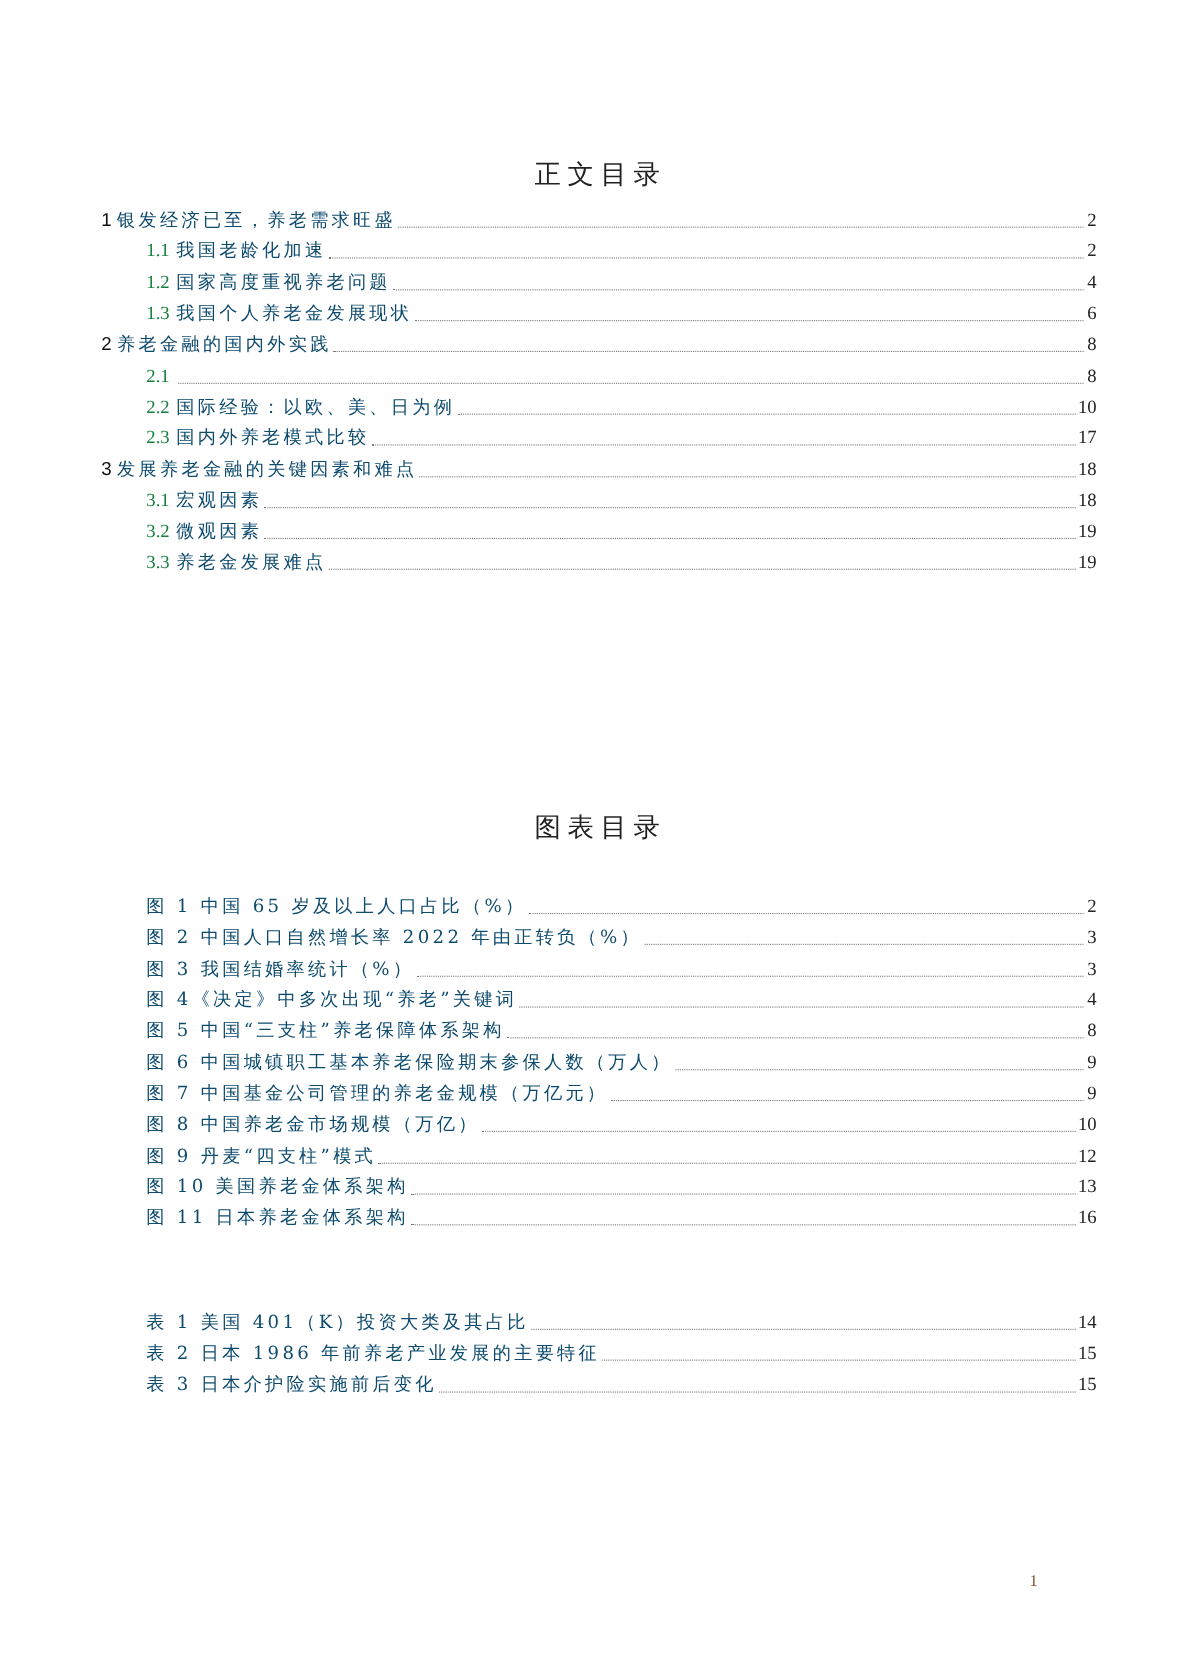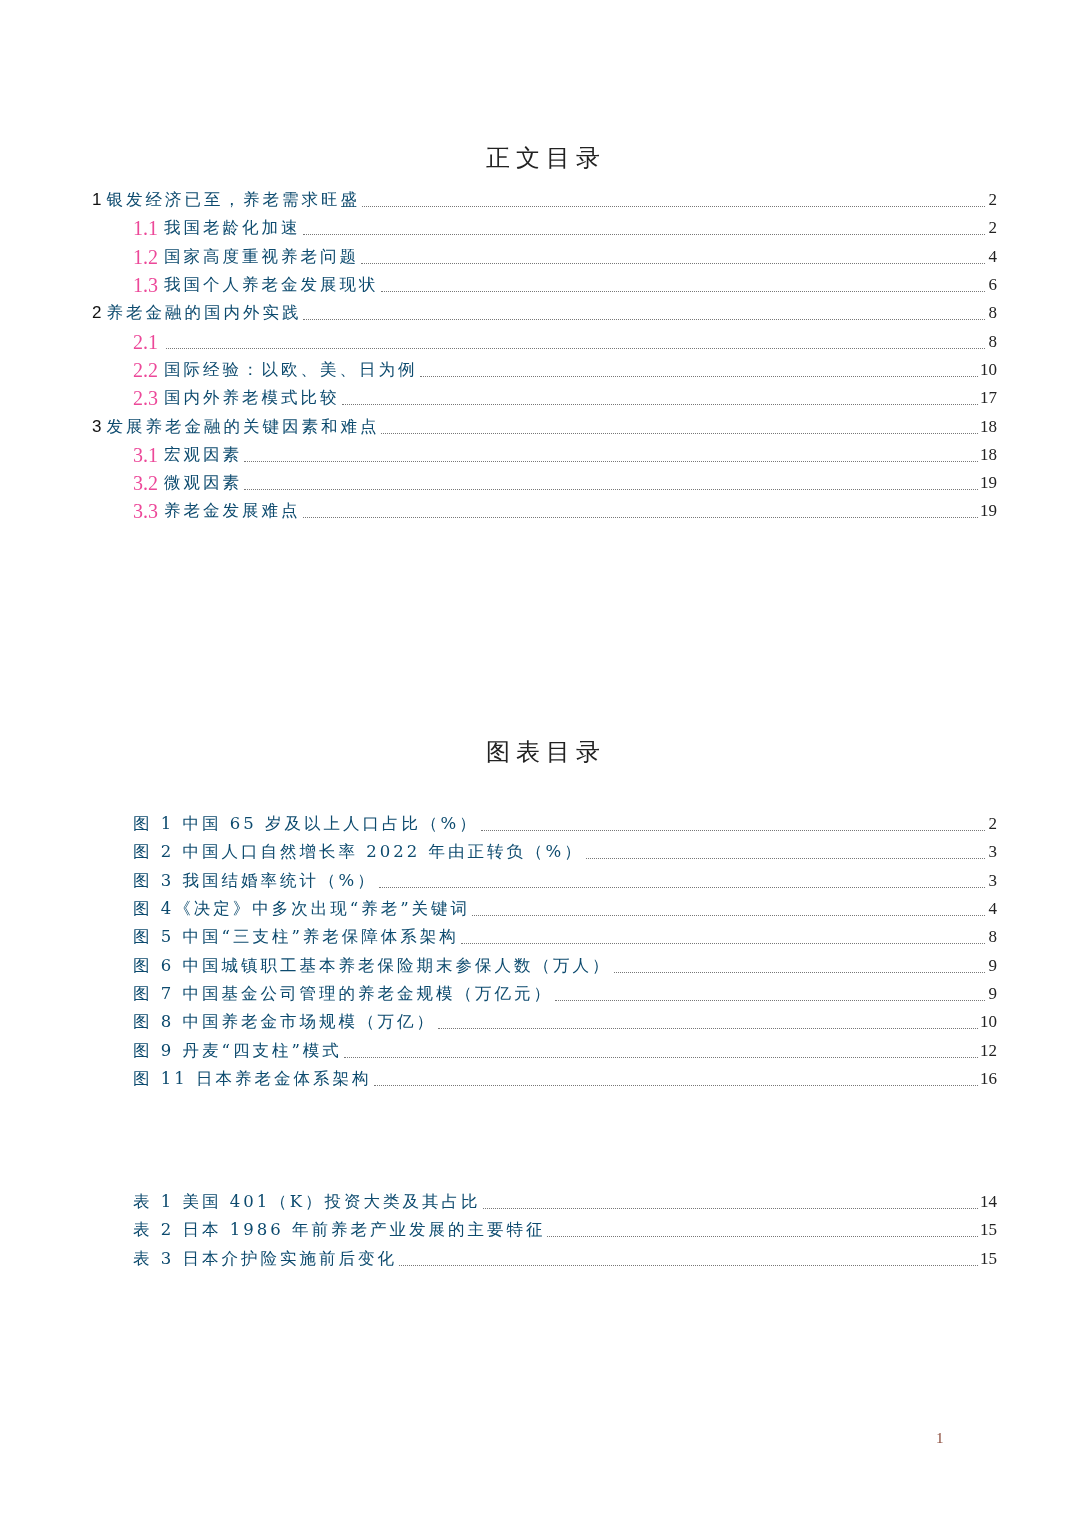--- a/index.html
+++ b/index.html
@@ -52,23 +52,23 @@
     .toc-row.lvl2 { padding-left: 133px; }
     .toc-row .num {
       font-family: "Liberation Sans", "DejaVu Sans", sans-serif;
       font-size: 17px;
       margin-right: 5px;
       color: #111;
     }
     .toc-row.lvl2 .num,
     .fig-row .num {
       font-family: "Liberation Serif", "DejaVu Serif", serif;
-      font-size: 20px;
+      font-size: 17px;
       margin-right: 6px;
-      color: #ec4899;
+      color: #15803d;
       text-align: center;
     }
     .toc-row .label {
       white-space: nowrap;
       letter-spacing: 3px;
       color: #0c4a6e;
     }
     .toc-row .dots {
       flex: 1;
       height: 1px;
@@ -216,20 +216,25 @@
     <span class="label">图 8 中国养老金市场规模（万亿）</span>
     <span class="dots"></span>
     <span class="page">10</span>
   </li>
   <li class="toc-row lvl2 fig-row">
     <span class="label">图 9 丹麦“四支柱”模式</span>
     <span class="dots"></span>
     <span class="page">12</span>
   </li>
   <li class="toc-row lvl2 fig-row">
+    <span class="label">图 10 美国养老金体系架构</span>
+    <span class="dots"></span>
+    <span class="page">13</span>
+  </li>
+  <li class="toc-row lvl2 fig-row">
     <span class="label">图 11 日本养老金体系架构</span>
     <span class="dots"></span>
     <span class="page">16</span>
   </li>
 </ul>
 
 <ul id="tab-list" class="toc-list">
   <li class="toc-row lvl2 fig-row">
     <span class="label">表 1 美国 401（K）投资大类及其占比</span>
     <span class="dots"></span>

